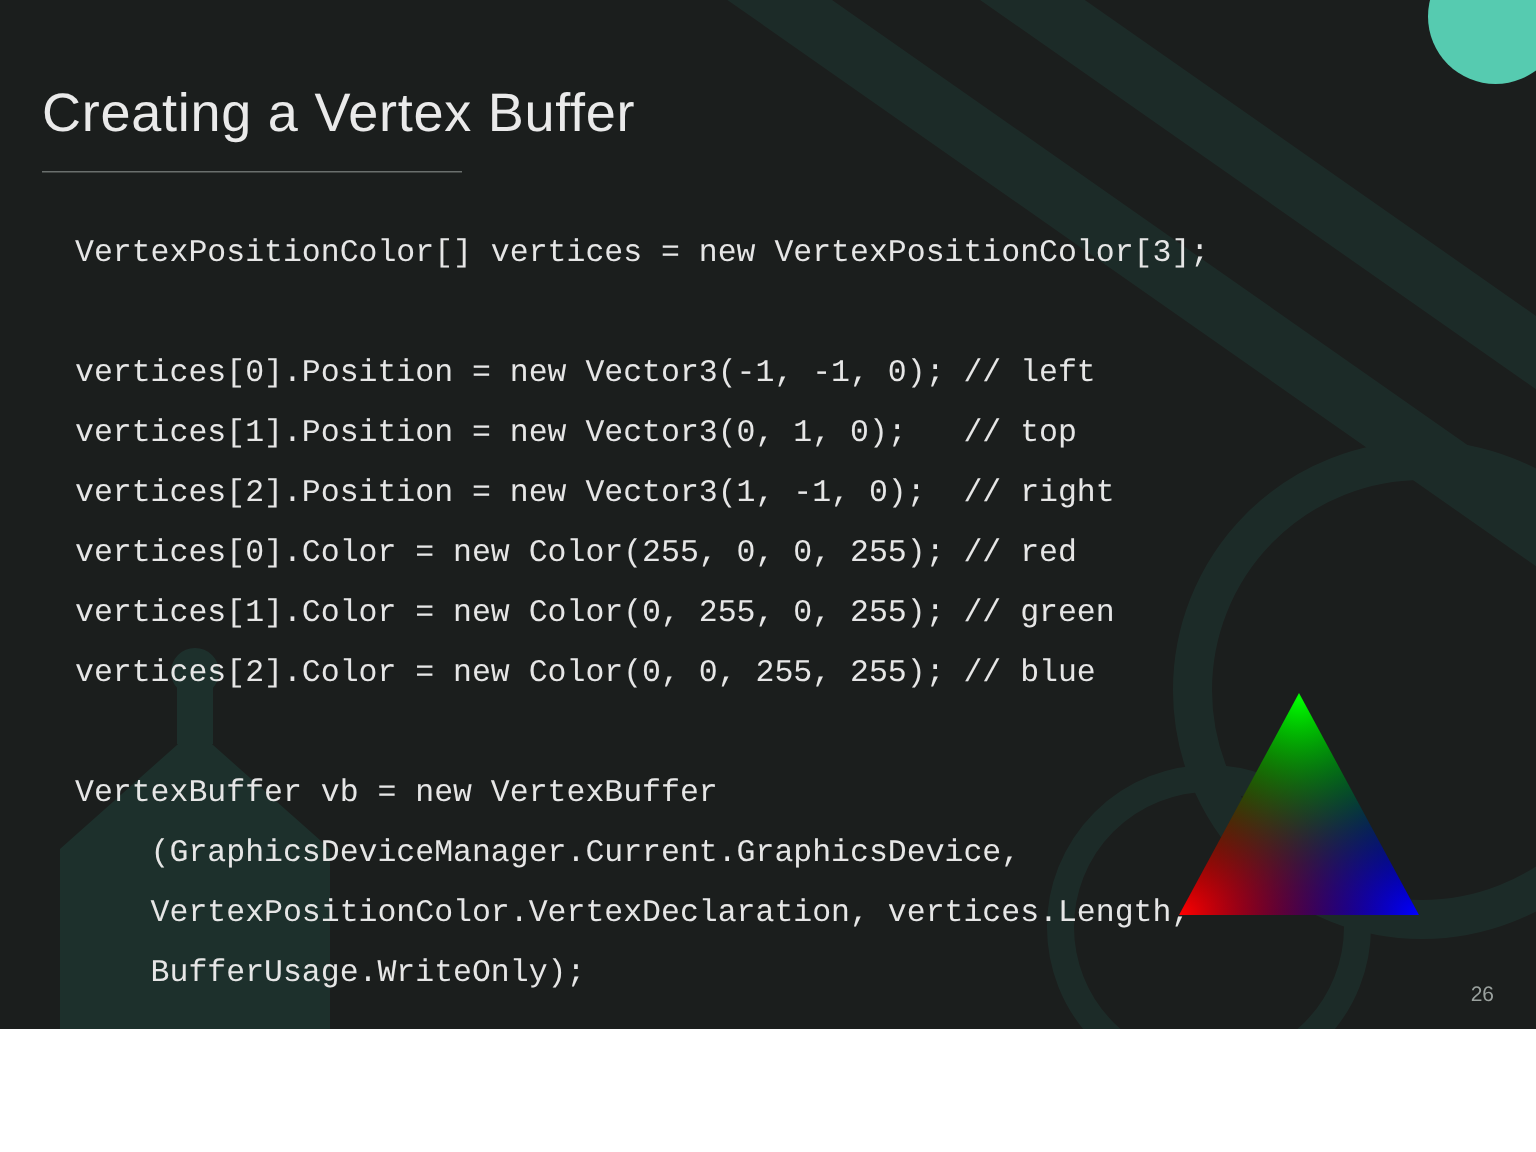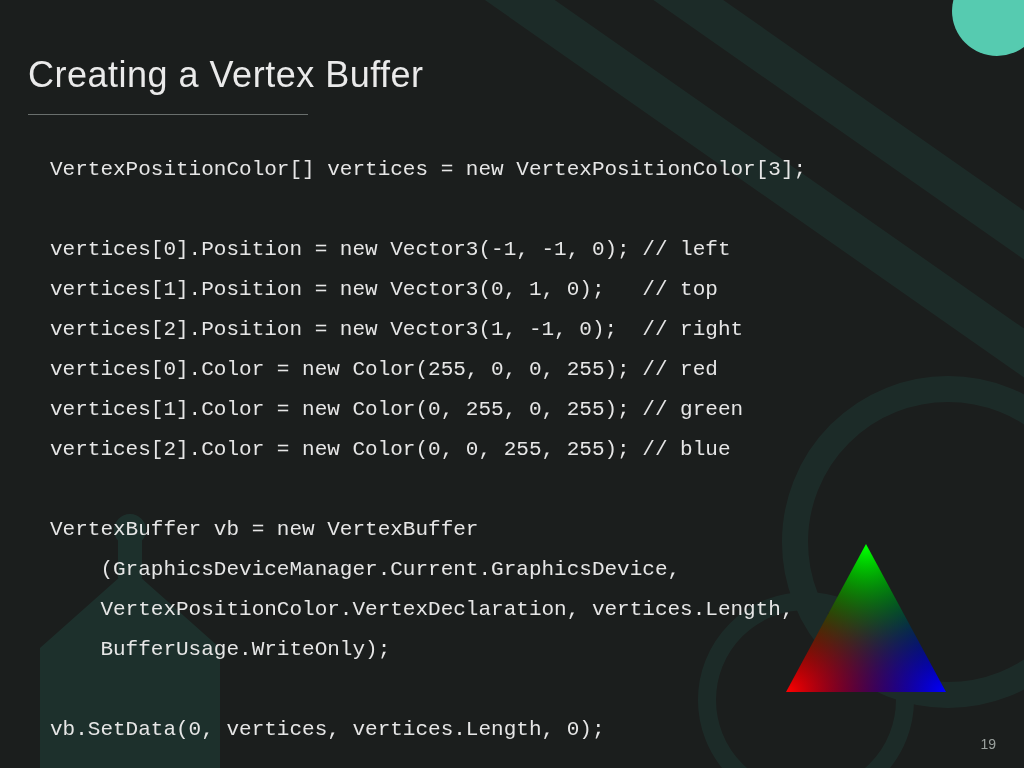--- a/index.html
+++ b/index.html
@@ -1,17 +1,17 @@
 <!DOCTYPE html>
 <html><head>
   <meta charset="utf-8">
   <style>
     html, body { margin:0; padding:0; }
     .slide {
-      width:1024px; height:768px;
+      width:1024px; height:686px;
       background:#1b1e1d;
       position:relative;
       font-family:"Segoe UI", Arial, sans-serif;
       color:#fff;
       overflow:hidden;
       box-sizing:border-box;
     }
     .bg-shapes { position:absolute; inset:0; overflow:hidden; opacity:0.10; }
     .gear {
       position:absolute; border-radius:50%;
@@ -133,15 +133,15 @@
       </defs>
       <g clip-path="url(#tri)">
         <rect width="180" height="160" fill="#000"></rect>
         <rect width="180" height="160" fill="url(#r)" style="mix-blend-mode:screen"></rect>
         <rect width="180" height="160" fill="url(#g)" style="mix-blend-mode:screen"></rect>
         <rect width="180" height="160" fill="url(#b)" style="mix-blend-mode:screen"></rect>
       </g>
     </svg>
   </div>
 
-  <div class="page-no">19</div>
+  <div class="page-no">26</div>
 
 </div>
 
 </body></html>

